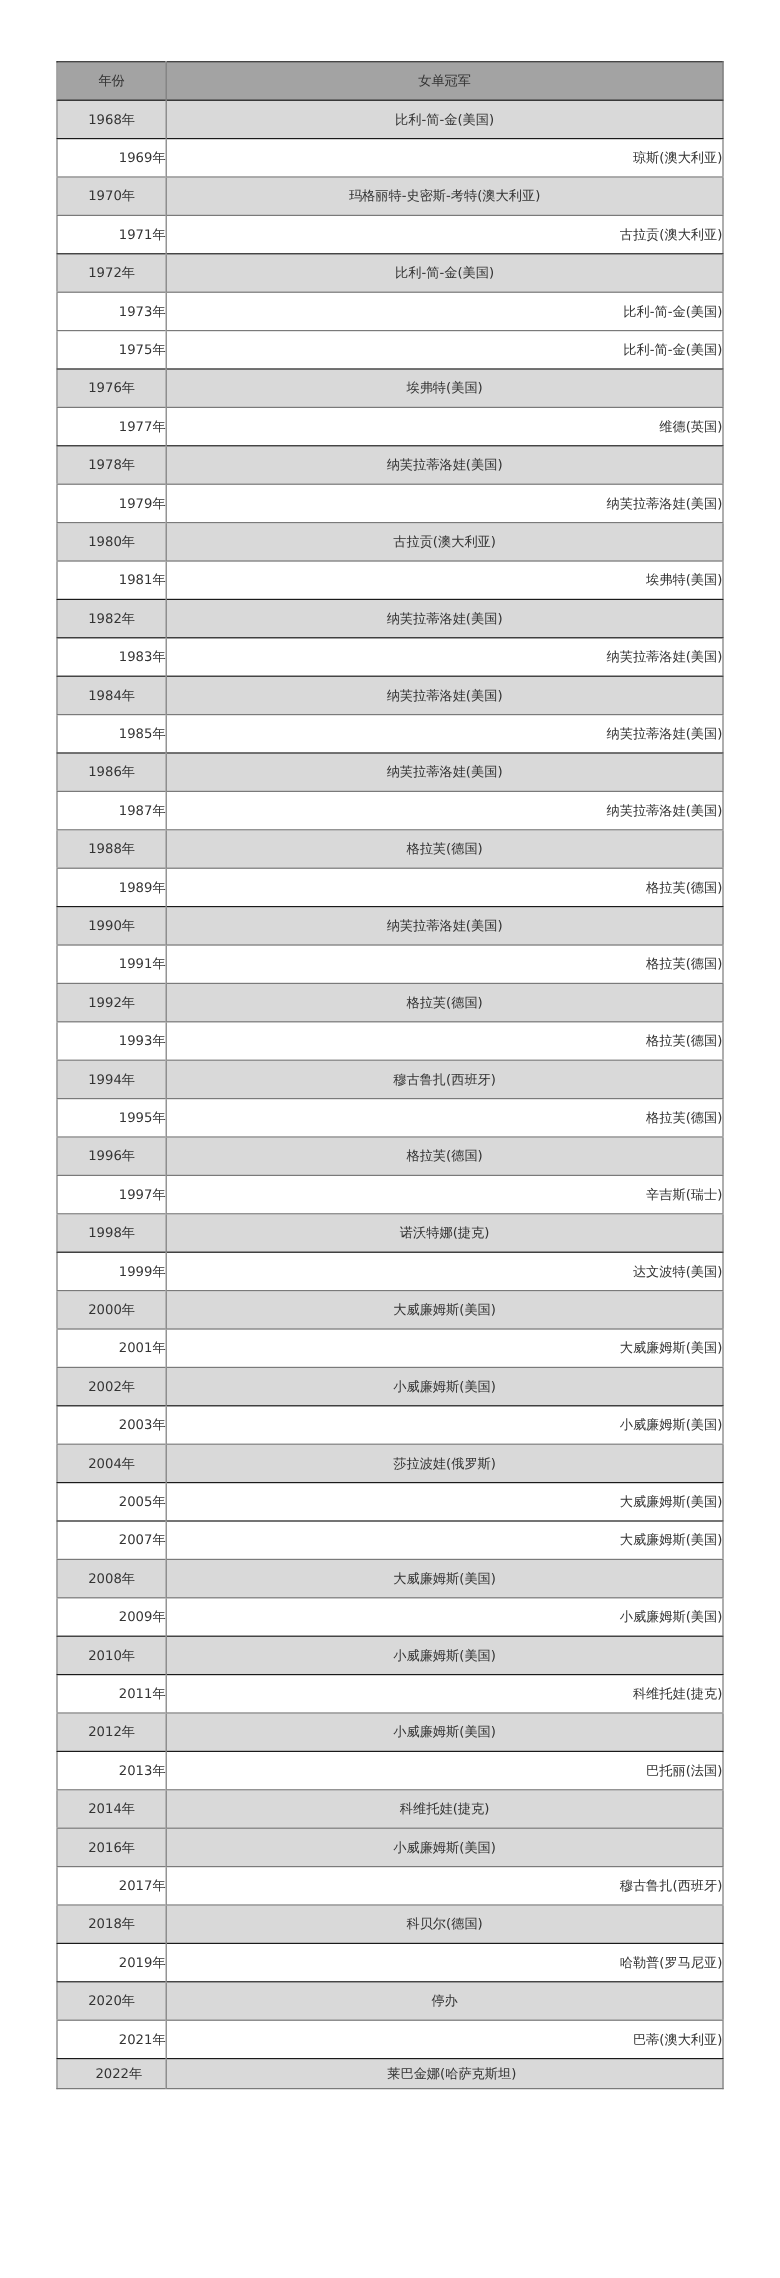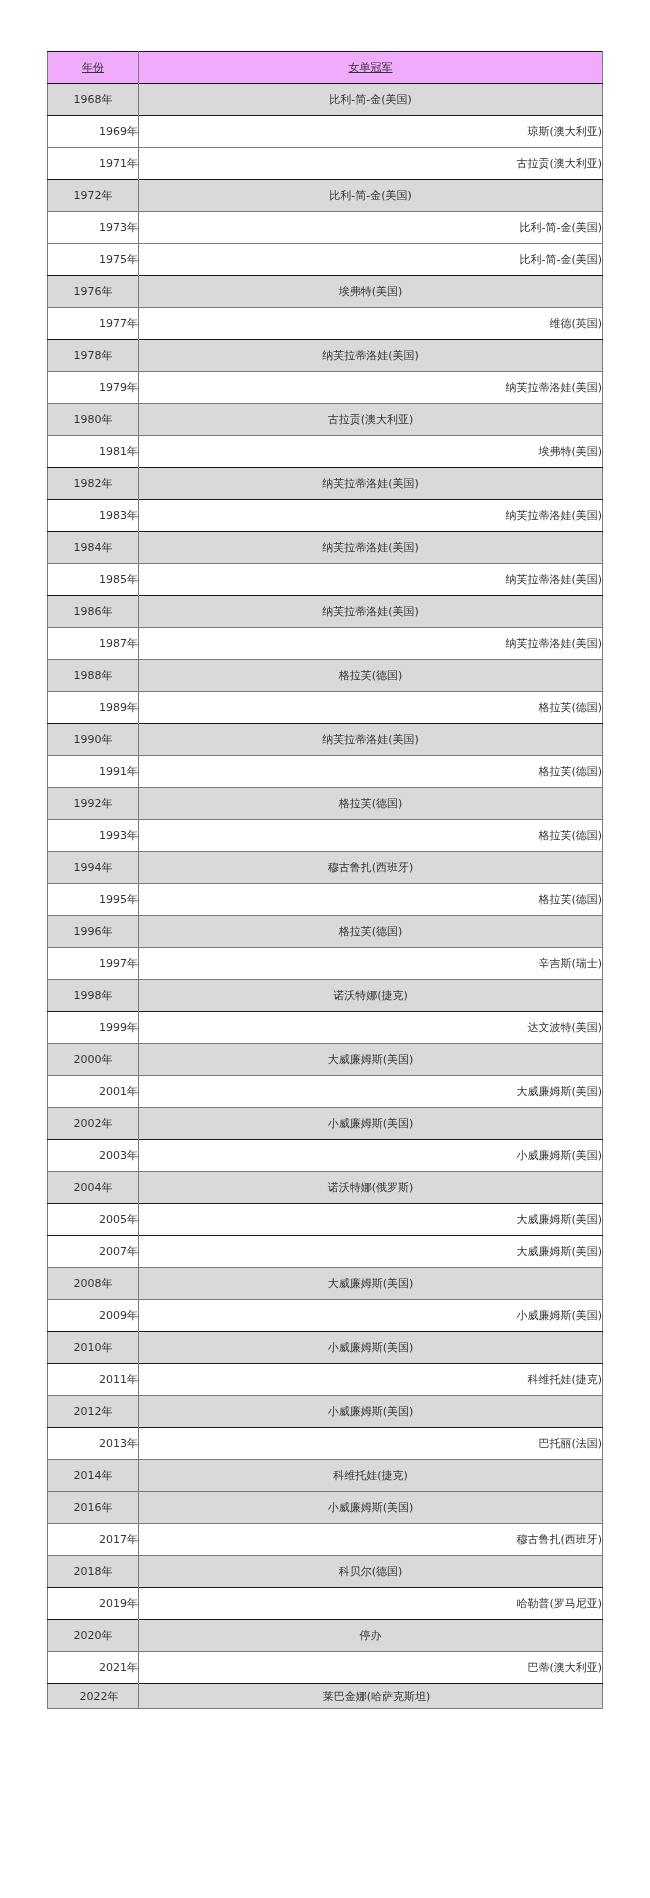--- a/index.html
+++ b/index.html
@@ -36,22 +36,21 @@
       text-align: center;
       vertical-align: middle;
       font-size: 11px;
       font-weight: normal;
       padding: 0;
       color: #333333;
       white-space: nowrap;
     }
     table.champions th {
       height: 31px;
-      background: #f0abfc;
-      text-decoration: underline;
+      background: #a3a3a3;
     }
     table.champions td {
       height: 31px;
     }
     table.champions td.year,
     table.champions th.year {
       border-right: 1px solid #7a7a7a;
     }
     table.champions tr.row-gray td { background: #d9d9d9; text-align: center; }
     table.champions tr.row-white td { background: #ffffff; text-align: right; }
@@ -76,20 +75,24 @@
     </thead>
     <tbody id="rows">
         <tr class="row-gray b-dark">
           <td class="year">1968年</td>
           <td>比利-简-金(美国)</td>
         </tr>
         <tr class="row-white b-dark">
           <td class="year">1969年</td>
           <td>琼斯(澳大利亚)</td>
         </tr>
+        <tr class="row-gray b-gray">
+          <td class="year">1970年</td>
+          <td>玛格丽特-史密斯-考特(澳大利亚)</td>
+        </tr>
         <tr class="row-white b-gray">
           <td class="year">1971年</td>
           <td>古拉贡(澳大利亚)</td>
         </tr>
         <tr class="row-gray b-dark">
           <td class="year">1972年</td>
           <td>比利-简-金(美国)</td>
         </tr>
         <tr class="row-white b-gray">
           <td class="year">1973年</td>
@@ -206,21 +209,21 @@
         <tr class="row-gray b-gray">
           <td class="year">2002年</td>
           <td>小威廉姆斯(美国)</td>
         </tr>
         <tr class="row-white b-dark">
           <td class="year">2003年</td>
           <td>小威廉姆斯(美国)</td>
         </tr>
         <tr class="row-gray b-gray">
           <td class="year">2004年</td>
-          <td>诺沃特娜(俄罗斯)</td>
+          <td>莎拉波娃(俄罗斯)</td>
         </tr>
         <tr class="row-white b-dark">
           <td class="year">2005年</td>
           <td>大威廉姆斯(美国)</td>
         </tr>
         <tr class="row-white b-dark">
           <td class="year">2007年</td>
           <td>大威廉姆斯(美国)</td>
         </tr>
         <tr class="row-gray b-gray">

